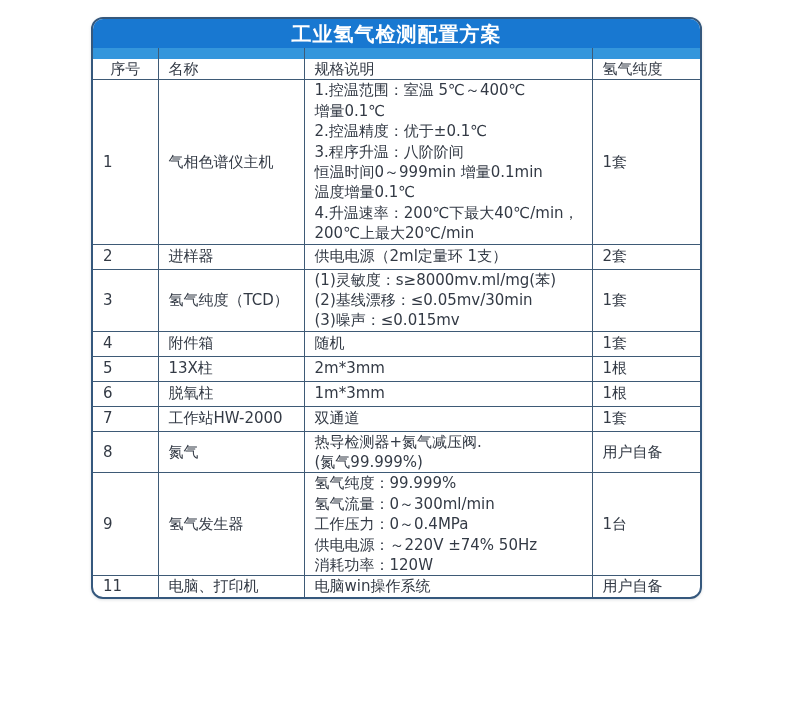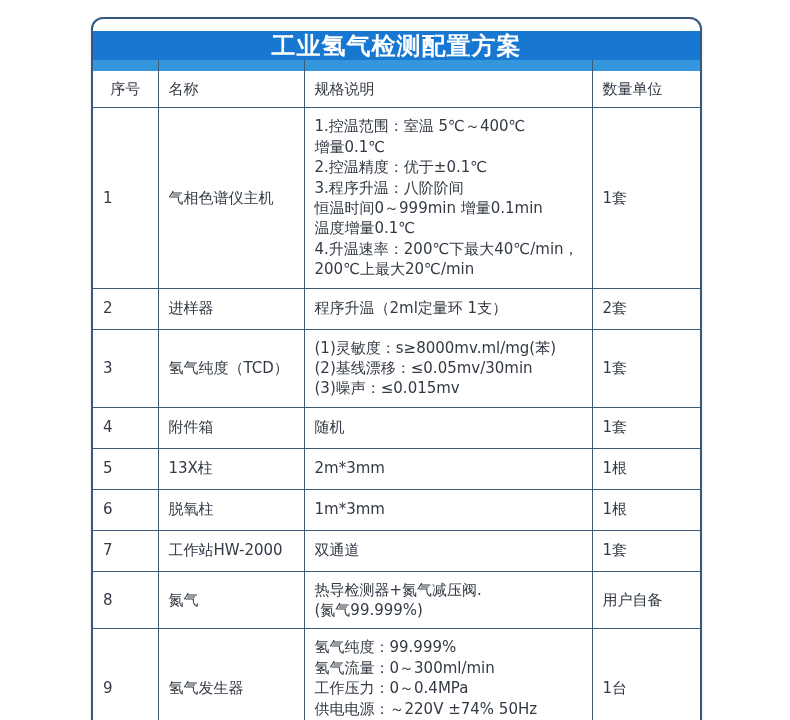--- a/index.html
+++ b/index.html
@@ -25,26 +25,25 @@
     border: 2px solid #35587d;
     border-radius: 12px;
     overflow: hidden;
     background: #ffffff;
     box-shadow: 0 1px 3px rgba(120,130,140,0.25);
   }
   .title-band {
     height: 29px;
     background: #1878d1;
     color: #ffffff;
-    font-size: 24px;
+    font-size: 20px;
     font-weight: bold;
     text-align: center;
     line-height: 30px;
     letter-spacing: 1px;
-    margin-top: 12px;
   }
   .sub-band {
     height: 11px;
     background: #3496dc;
     display: flex;
   }
   .sub-band .seg { height: 100%; }
   .sub-band .seg.c1 { width: 65px;  border-right: 1px solid #3e5a76; }
   .sub-band .seg.c2 { width: 145px; border-right: 1px solid #3e5a76; }
   .sub-band .seg.c3 { width: 287px; border-right: 1px solid #3e5a76; }
@@ -55,21 +54,21 @@
     table-layout: fixed;
     font-size: 15px;
     color: #333a45;
   }
   table.cfg col.c1 { width: 65px; }
   table.cfg col.c2 { width: 146px; }
   table.cfg col.c3 { width: 288px; }
   table.cfg th, table.cfg td {
     border: 1px solid #3e5a76;
     vertical-align: middle;
-    padding: 8px 10px;
+    padding: 0 10px;
     font-weight: normal;
     text-align: left;
     line-height: 1.36;
   }
   table.cfg tr > *:first-child { border-left: none; }
   table.cfg tr > *:last-child  { border-right: none; }
   table.cfg tr:first-child > * { border-top: none; }
   table.cfg tr:last-child > *  { border-bottom: none; }
   table.cfg th { height: 20px; }
   td.no { text-align: center; padding: 4px 2px; }
@@ -99,41 +98,41 @@
           <col class="c2">
           <col class="c3">
           <col class="c4">
         </colgroup>
 
       <tbody>
           <tr class="hdr">
         <th style="text-align:center;">序号</th>
         <th>名称</th>
         <th>规格说明</th>
-        <th>数量单位</th>
+        <th>氢气纯度</th>
       </tr>
 
       <tr>
         <td class="no">1</td>
         <td class="name">气相色谱仪主机</td>
         <td class="spec">1.控温范围：室温 5℃～400℃
 增量0.1℃
 2.控温精度：优于±0.1℃
 3.程序升温：八阶阶间
 恒温时间0～999min 增量0.1min
 温度增量0.1℃
 4.升温速率：200℃下最大40℃/min，
 200℃上最大20℃/min</td>
         <td class="qty">1套</td>
       </tr>
 
       <tr class="h33">
         <td class="no">2</td>
         <td class="name">进样器</td>
-        <td class="spec">程序升温（2ml定量环 1支）</td>
+        <td class="spec">供电电源（2ml定量环 1支）</td>
         <td class="qty">2套</td>
       </tr>
 
       <tr>
         <td class="no">3</td>
         <td class="name">氢气纯度（TCD）</td>
         <td class="spec">(1)灵敏度：s≥8000mv.ml/mg(苯)
 (2)基线漂移：≤0.05mv/30min
 (3)噪声：≤0.015mv</td>
         <td class="qty">1套</td>
@@ -180,17 +179,23 @@
         <td class="name">氢气发生器</td>
         <td class="spec">氢气纯度：99.999%
 氢气流量：0～300ml/min
 工作压力：0～0.4MPa
 供电电源：～220V ±74% 50Hz
 消耗功率：120W</td>
         <td class="qty">1台</td>
       </tr>
 
 
+      <tr class="h28">
+        <td class="no">11</td>
+        <td class="name">电脑、打印机</td>
+        <td class="spec">电脑win操作系统</td>
+        <td class="qty">用户自备</td>
+      </tr>
 
     </tbody>
       </table>
   </div>
 </div>
 
 </body></html>

